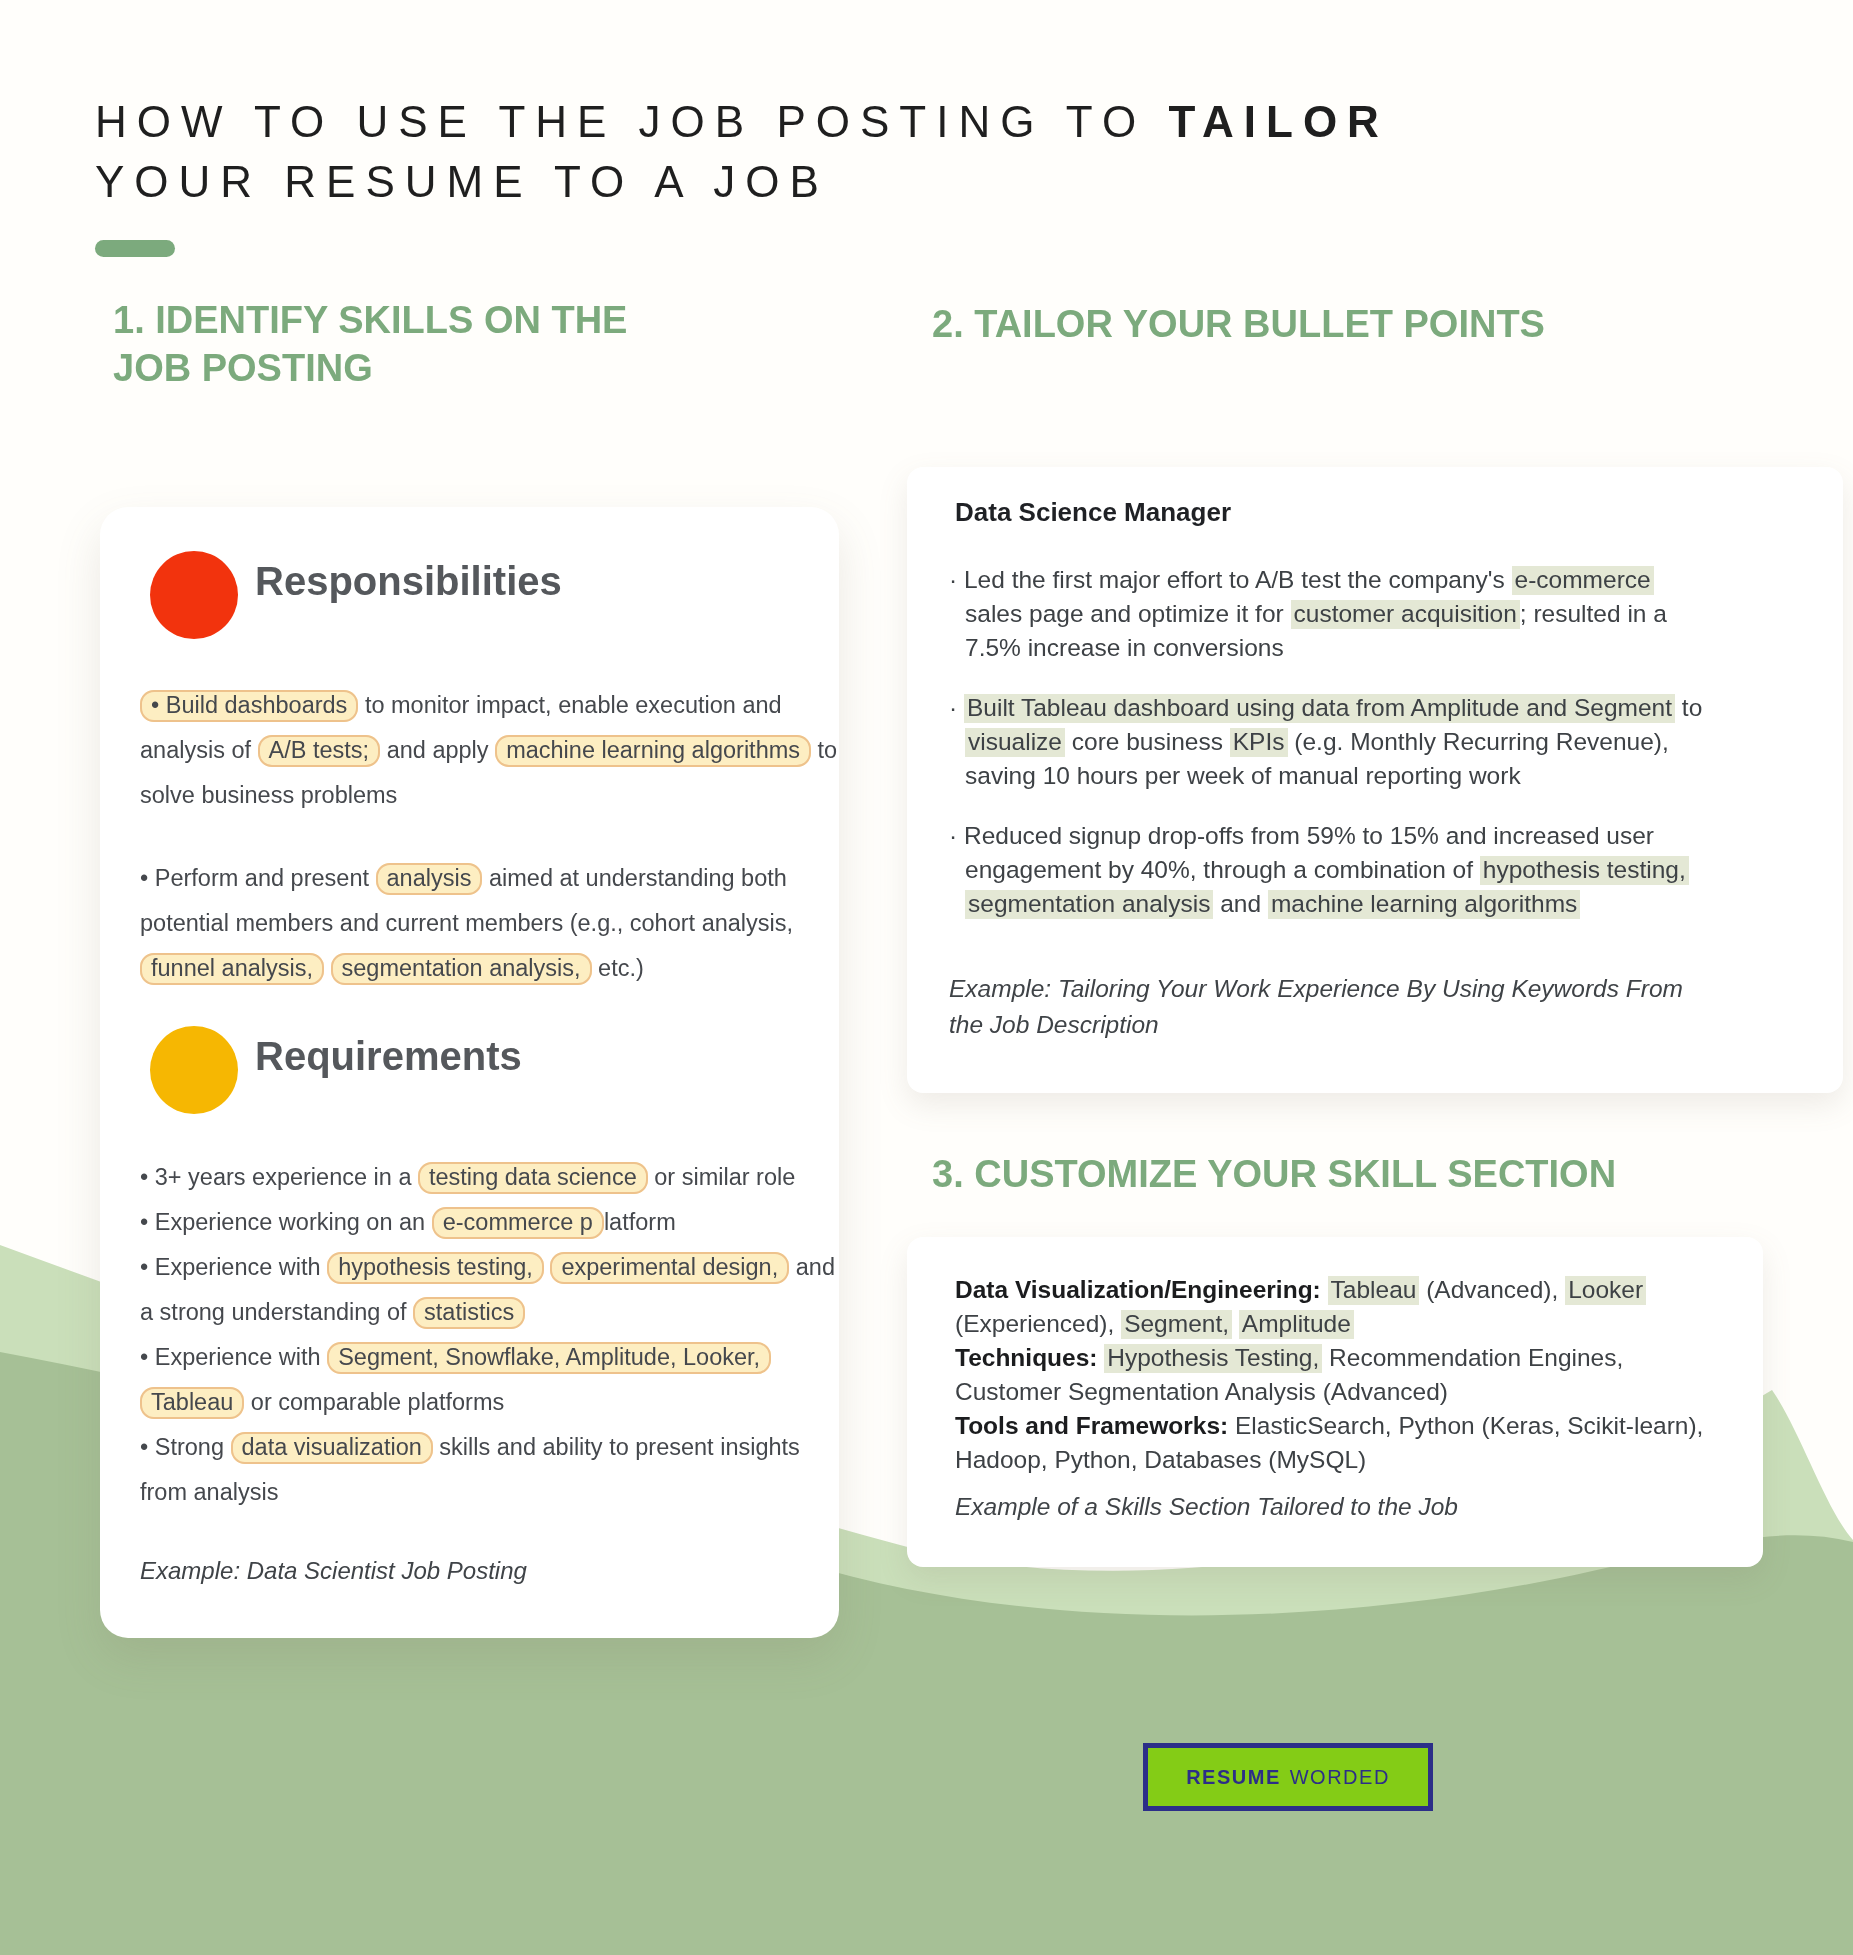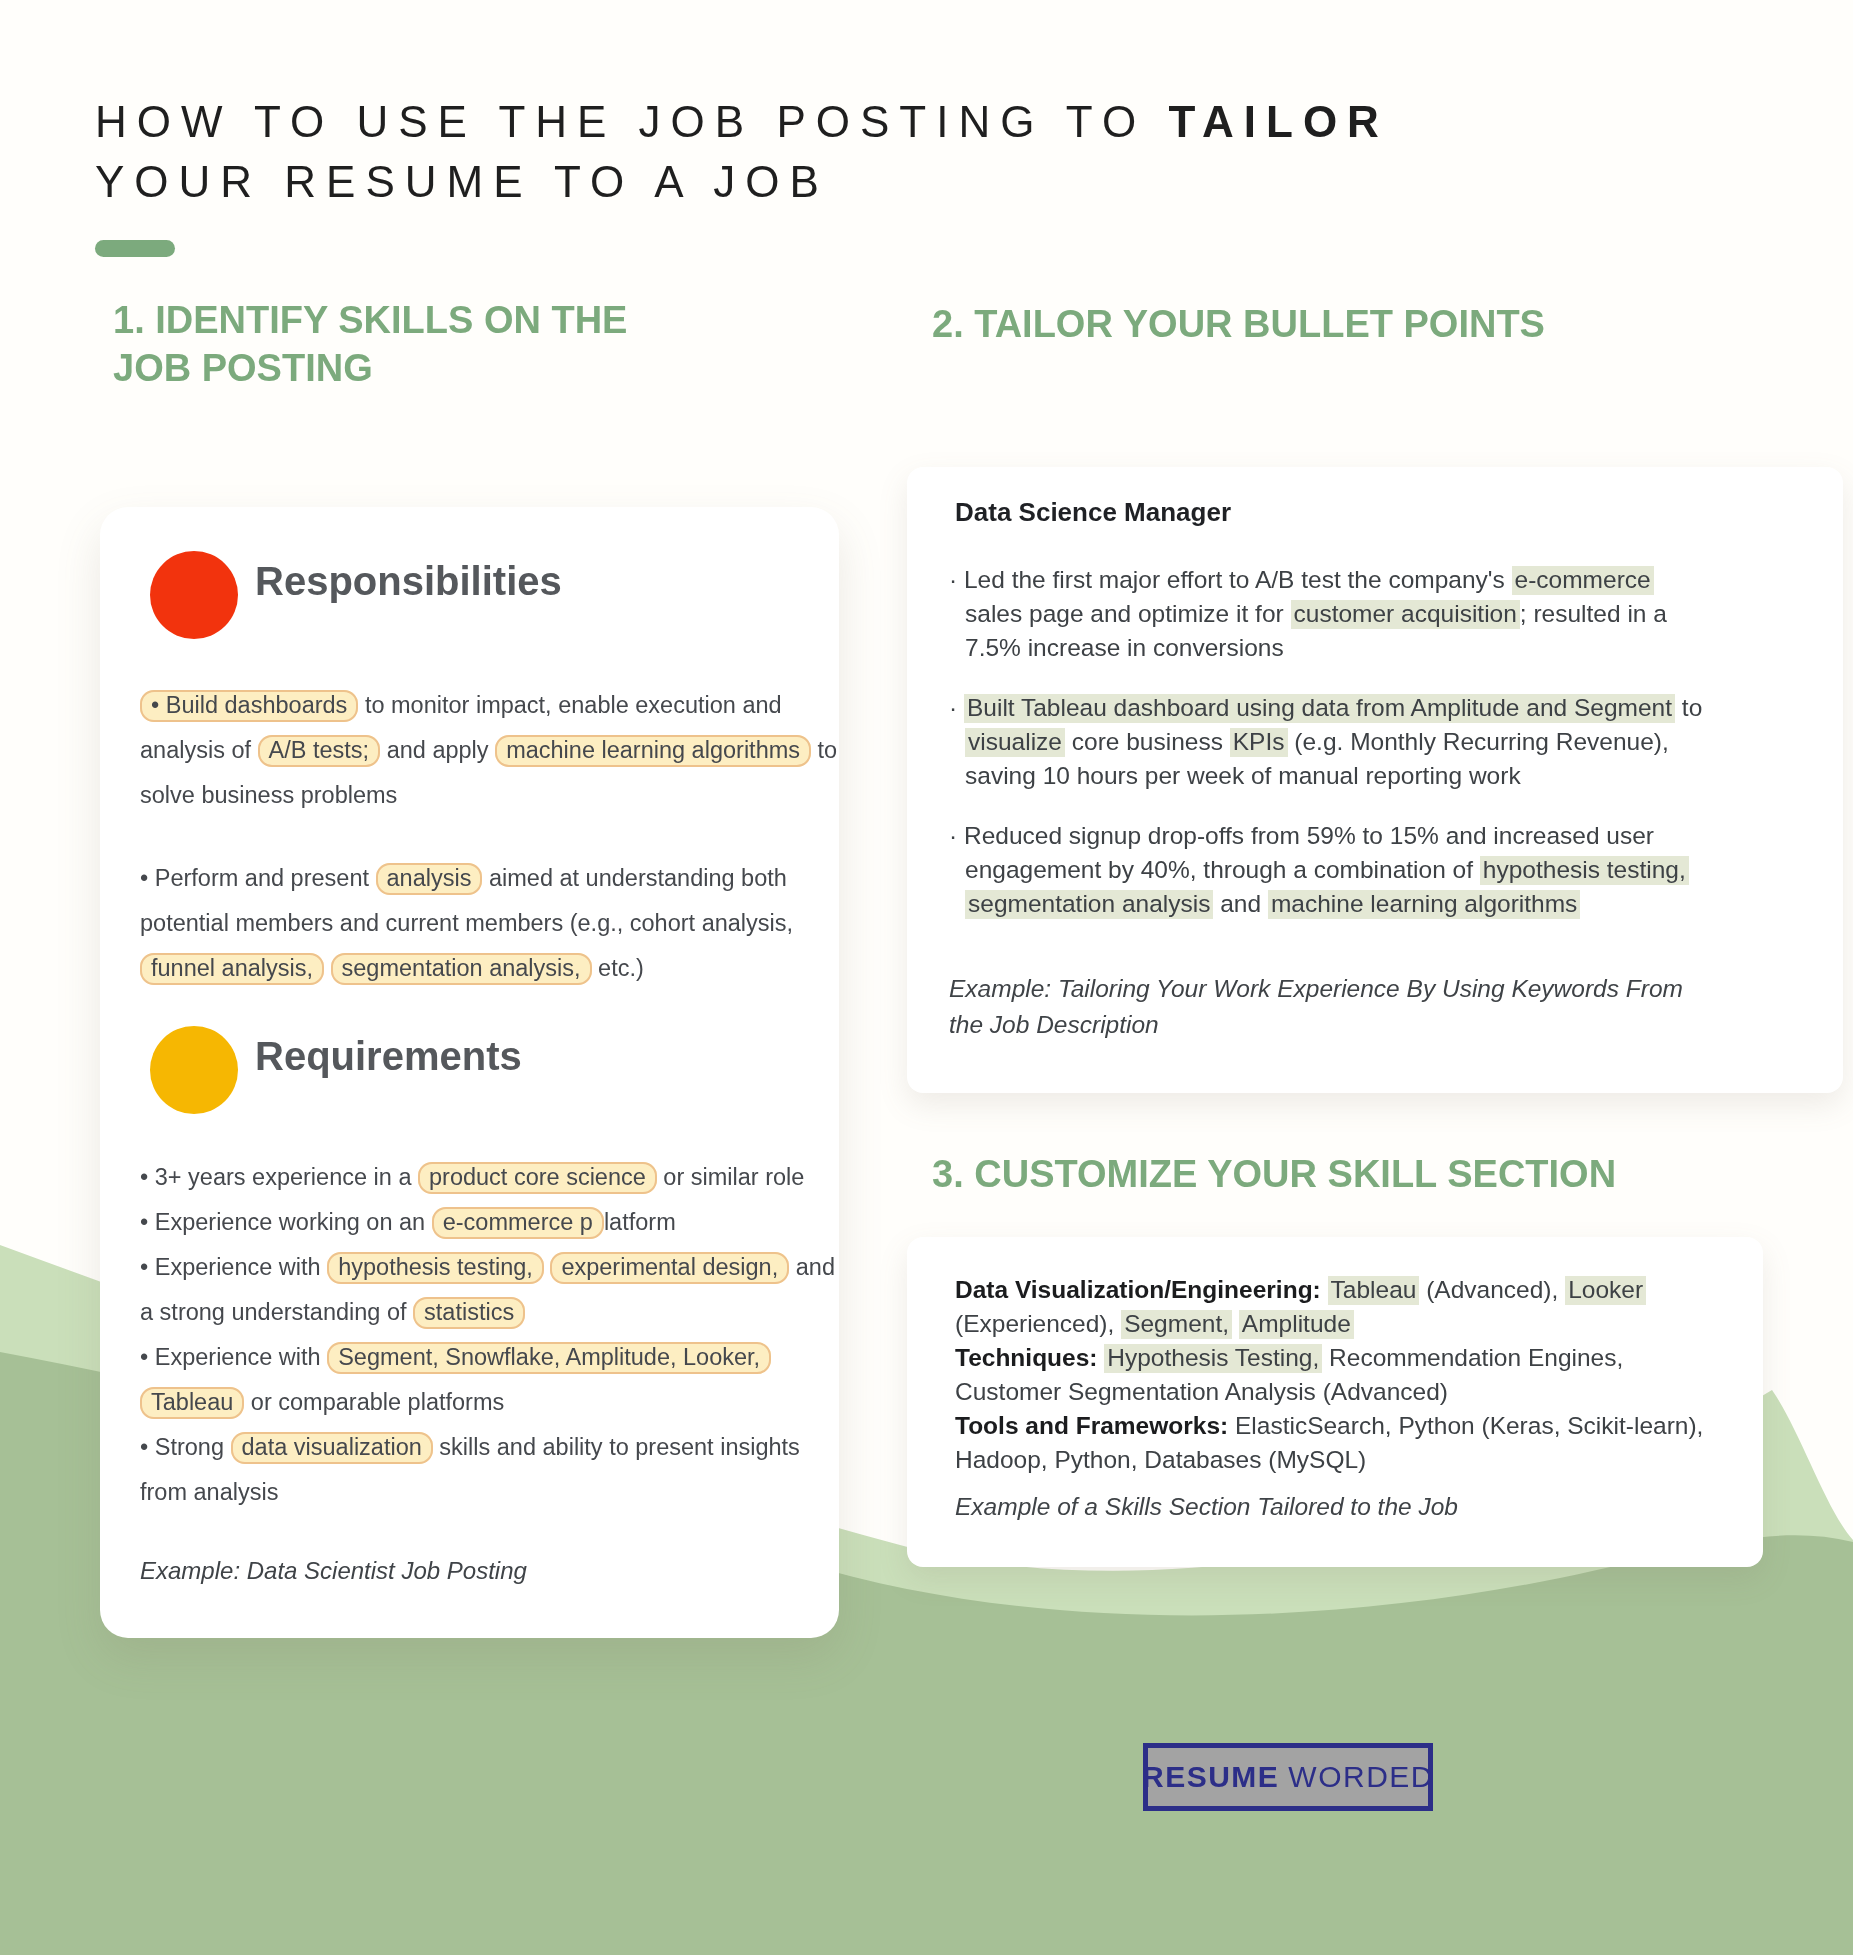--- a/index.html
+++ b/index.html
@@ -55,23 +55,23 @@
         box-decoration-break:clone;-webkit-box-decoration-break:clone;}
   .hl-g{background:#e4e8d5;padding:0 3px 2px;
         box-decoration-break:clone;-webkit-box-decoration-break:clone;}
   .lbl{font-weight:700;color:#1b1c1e;}
   
   .example{position:absolute;font-style:italic;color:#3f4347;}
   #ex1{left:40px;top:1050px;font-size:24px;}
   #ex2{left:42px;top:504px;font-size:24.5px;line-height:36px;width:740px;}
   #ex3{left:48px;top:256px;font-size:24.5px;}
   
-  .logo{position:absolute;left:1143px;top:1743px;width:290px;height:68px;background:#a3a3a3;
+  .logo{position:absolute;left:1143px;top:1743px;width:290px;height:68px;background:#84cc16;
         border:5px solid #2c2e88;display:flex;align-items:center;justify-content:center;
-        font-size:30px;letter-spacing:1.5px;color:#2c2e88;gap:9px;box-sizing:border-box;}
+        font-size:20px;letter-spacing:1.5px;color:#2c2e88;gap:9px;box-sizing:border-box;}
   .logo .b{font-weight:700;}
 </style>
 </head>
 <body>
 
 <div class="canvas">
 
   <svg class="waves" viewBox="0 0 1853 1955" aria-hidden="true">
     <path fill="#cadfba" d="M0,1245 C300,1355 620,1470 900,1545 C1180,1620 1560,1520 1772,1390 C1800,1430 1826,1510 1853,1540 L1853,1955 L0,1955 Z"></path>
     <path fill="#a6c096" d="M0,1352 C260,1400 540,1480 800,1562 C1040,1636 1330,1625 1560,1578 C1690,1551 1770,1522 1853,1542 L1853,1955 L0,1955 Z"></path>
@@ -91,21 +91,21 @@
     <div class="oval" id="red-oval"></div>
     <div class="card-h" id="resp-title">Responsibilities</div>
     <div class="jp" id="resp-bullets">
         <p><span class="hl-y">• Build dashboards</span><span> to monitor impact, enable execution and analysis of </span><span class="hl-y">A/B tests;</span><span> and apply </span><span class="hl-y">machine learning algorithms</span><span> to solve business problems</span></p>
         <p><span>• Perform and present </span><span class="hl-y">analysis</span><span> aimed at understanding both potential members and current members (e.g., cohort analysis, </span><span class="hl-y">funnel analysis,</span><span> </span><span class="hl-y">segmentation analysis,</span><span> etc.)</span></p>
       </div>
 
     <div class="oval" id="yellow-oval"></div>
     <div class="card-h" id="req-title">Requirements</div>
     <div class="jp" id="req-bullets">
-        <p><span>• 3+ years experience in a </span><span class="hl-y">product core science</span><span> or similar role</span></p>
+        <p><span>• 3+ years experience in a </span><span class="hl-y">testing data science</span><span> or similar role</span></p>
         <p><span>• Experience working on an </span><span class="hl-y">e-commerce p</span><span>latform</span></p>
         <p><span>• Experience with </span><span class="hl-y">hypothesis testing,</span><span> </span><span class="hl-y">experimental design,</span><span> and a strong understanding of </span><span class="hl-y">statistics</span></p>
         <p><span>• Experience with </span><span class="hl-y">Segment, Snowflake, Amplitude, Looker,</span><span> </span><span class="hl-y">Tableau</span><span> or comparable platforms</span></p>
         <p><span>• Strong </span><span class="hl-y">data visualization</span><span> skills and ability to present insights from analysis</span></p>
       </div>
 
     <div class="example" id="ex1">Example: Data Scientist Job Posting</div>
   </div>
 
   <div class="card" id="card2">

